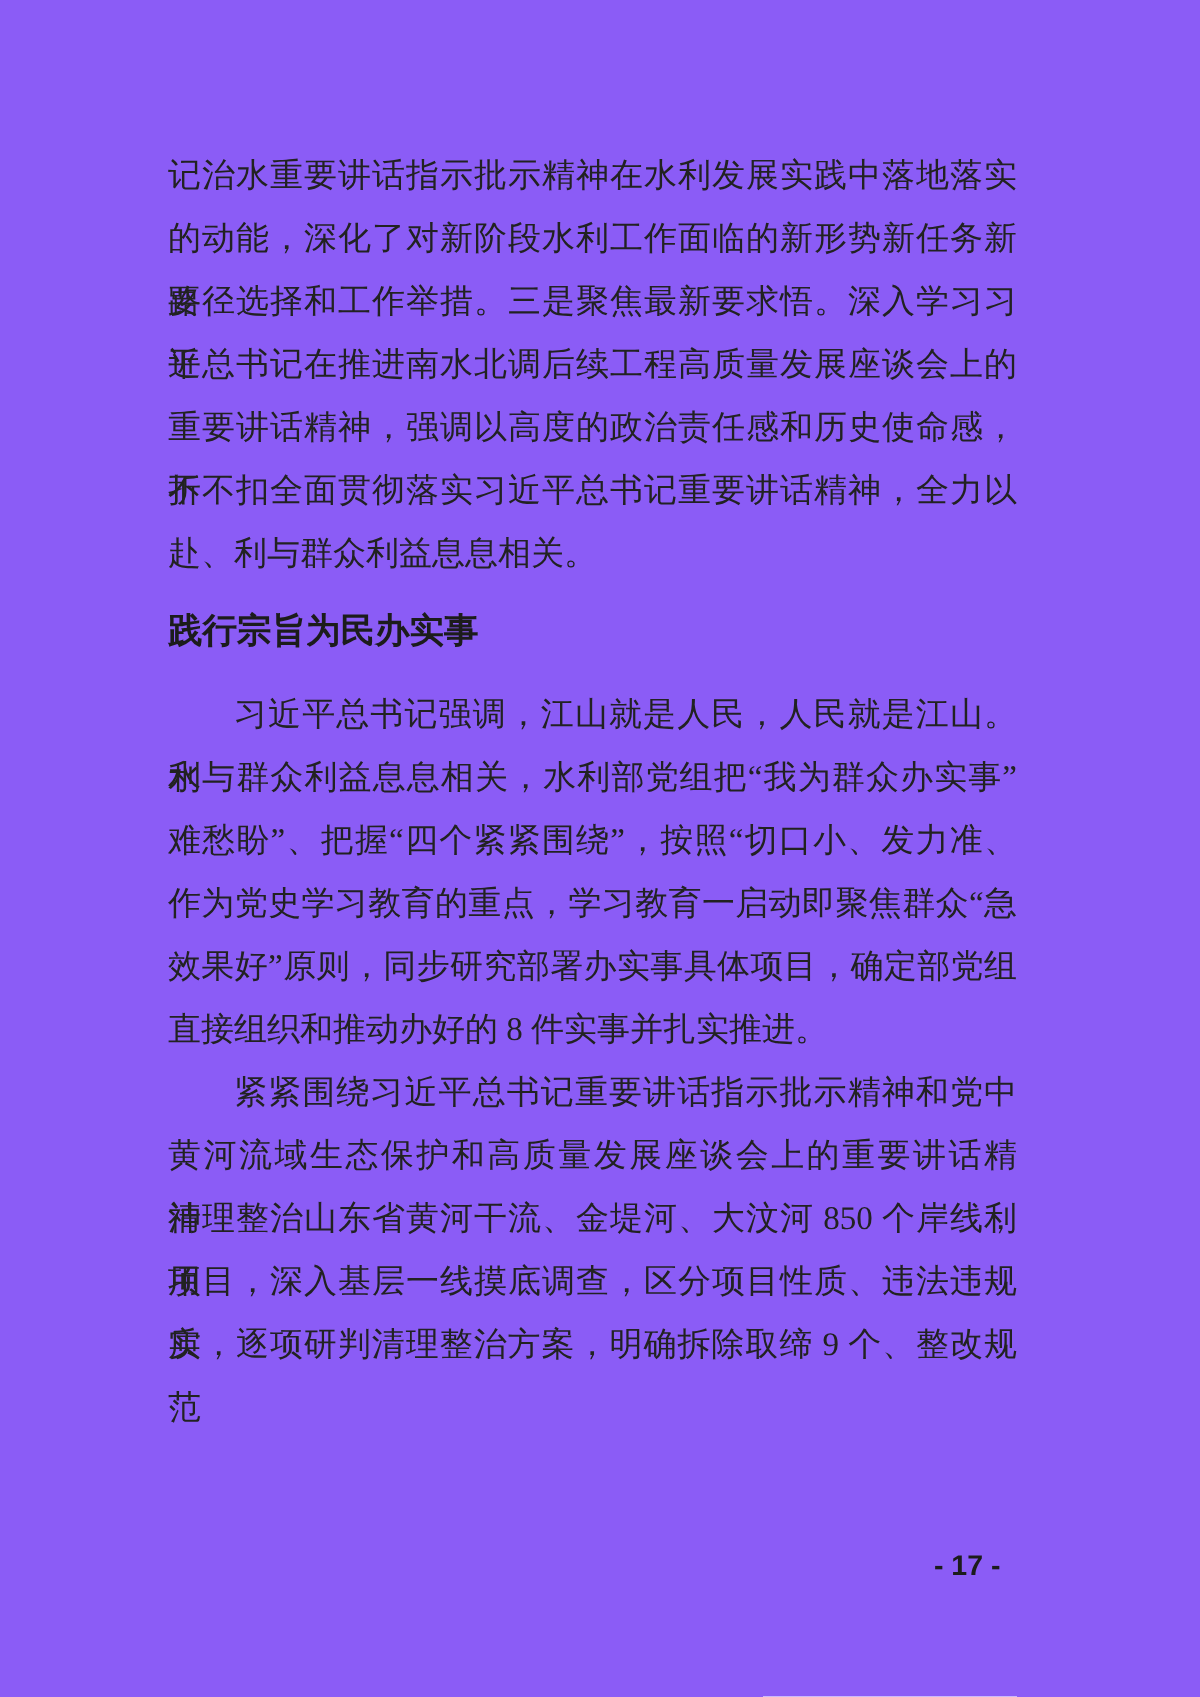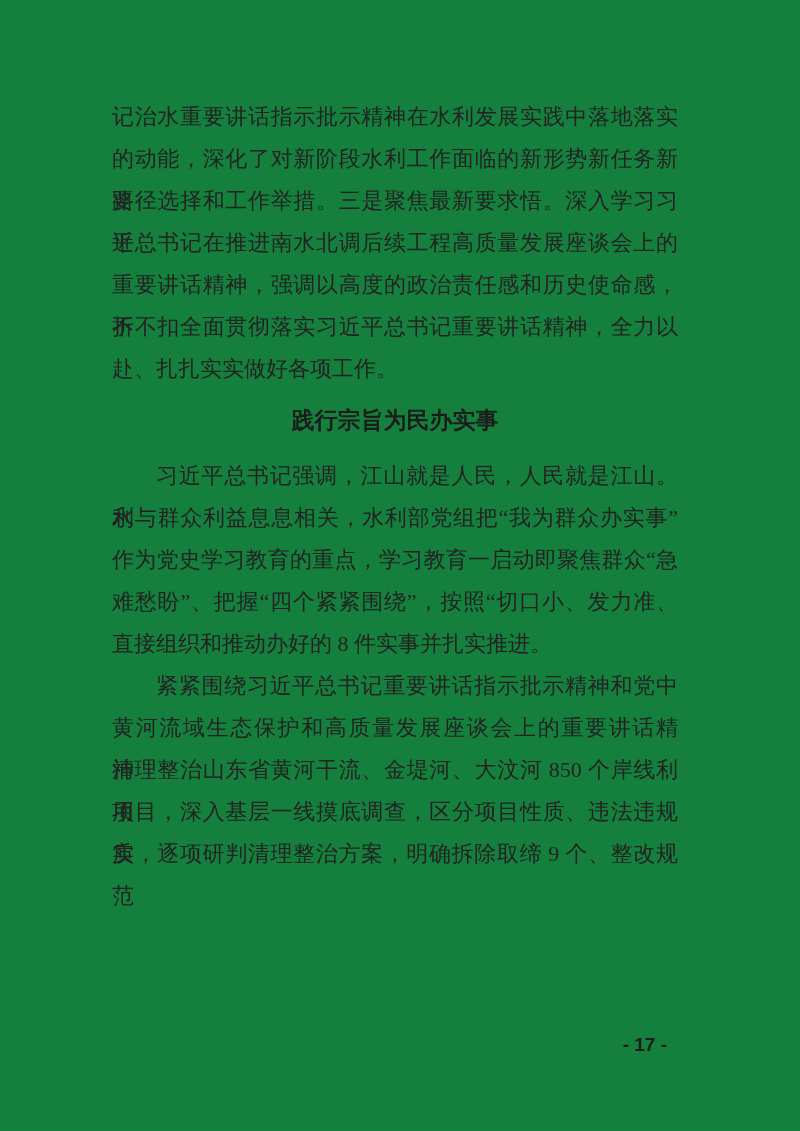--- a/index.html
+++ b/index.html
@@ -4,21 +4,21 @@
 <style>
   html, body {
     margin: 0;
     padding: 0;
     background: #ffffff;
   }
   .page {
     position: relative;
     width: 800px;
     height: 1131px;
-    background: #15803d;
+    background: #8b5cf6;
     overflow: hidden;
     font-family: "Liberation Serif", "DejaVu Serif", serif;
     color: #222222;
   }
   .content {
     position: absolute;
     left: 112px;
     top: 96px;
     width: 566px;
   }
@@ -41,21 +41,21 @@
   .indent {
     text-indent: 44px;
   }
   .heading {
     margin: 9px 0 14px 0;
     height: 42px;
     line-height: 42px;
     font-family: "Liberation Sans", "DejaVu Sans", sans-serif;
     font-weight: 700;
     font-size: 23px;
-    text-align: center;
+    text-align: left;
     color: #1c1c1c;
   }
   .pagenum {
     position: absolute;
     top: 1034px;
     right: 133px;
     font-family: "Liberation Sans", "DejaVu Sans", sans-serif;
     font-weight: 600;
     font-size: 19px;
     line-height: 22px;
@@ -69,30 +69,31 @@
 <div class="page">
   <div class="content">
 
     <div class="para">
       <div class="line just">记治水重要讲话指示批示精神在水利发展实践中落地落实</div>
       <div class="line just">的动能，深化了对新阶段水利工作面临的新形势新任务新要</div>
       <div class="line just">路径选择和工作举措。三是聚焦最新要求悟。深入学习习近</div>
       <div class="line just">平总书记在推进南水北调后续工程高质量发展座谈会上的</div>
       <div class="line just">重要讲话精神，强调以高度的政治责任感和历史使命感，不</div>
       <div class="line just">折不扣全面贯彻落实习近平总书记重要讲话精神，全力以</div>
-      <div class="line">赴、扎扎实实做好各项工作。</div>
+      <div class="line">赴、利与群众利益息息相关。</div>
     </div>
 
     <div class="heading">践行宗旨为民办实事</div>
 
     <div class="para">
       <div class="line just indent">习近平总书记强调，江山就是人民，人民就是江山。水</div>
       <div class="line just">利与群众利益息息相关，水利部党组把“我为群众办实事”</div>
+      <div class="line just">难愁盼”、把握“四个紧紧围绕”，按照“切口小、发力准、</div>
       <div class="line just">作为党史学习教育的重点，学习教育一启动即聚焦群众“急</div>
-      <div class="line just">难愁盼”、把握“四个紧紧围绕”，按照“切口小、发力准、</div>
+      <div class="line just">效果好”原则，同步研究部署办实事具体项目，确定部党组</div>
       <div class="line">直接组织和推动办好的 8 件实事并扎实推进。</div>
     </div>
 
     <div class="para">
       <div class="line just indent">紧紧围绕习近平总书记重要讲话指示批示精神和党中</div>
       <div class="line just">黄河流域生态保护和高质量发展座谈会上的重要讲话精神，</div>
       <div class="line just">清理整治山东省黄河干流、金堤河、大汶河 850 个岸线利用</div>
       <div class="line just">项目，深入基层一线摸底调查，区分项目性质、违法违规实</div>
       <div class="line just">质，逐项研判清理整治方案，明确拆除取缔 9 个、整改规范</div>
     </div>

